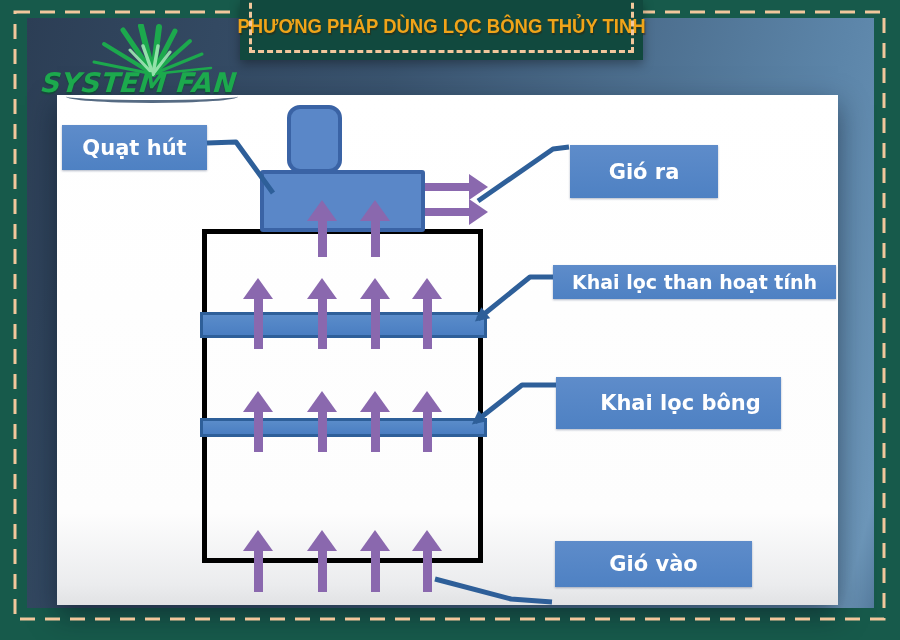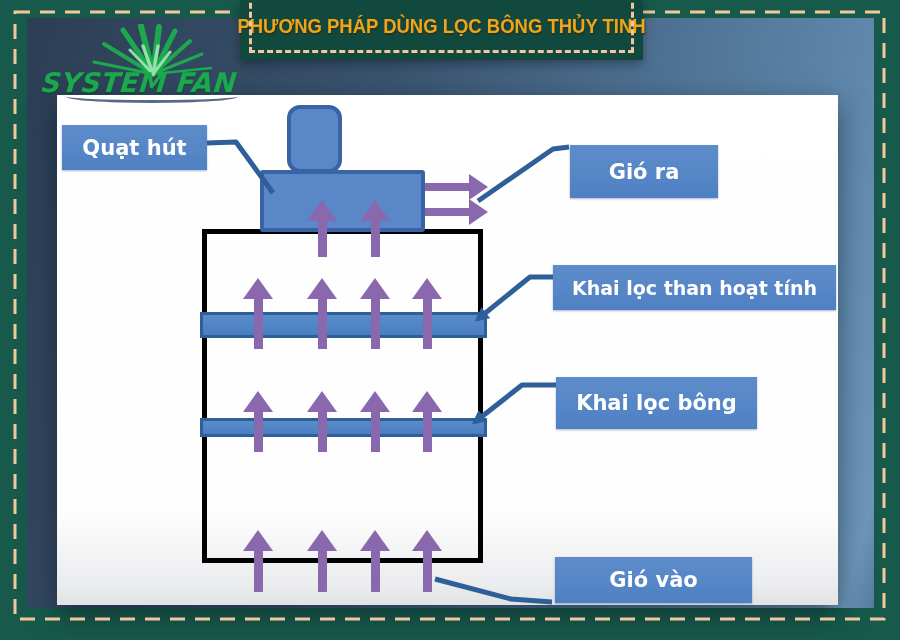--- a/index.html
+++ b/index.html
@@ -96,23 +96,23 @@
 
   
   .lab {
     position:absolute; display:flex; align-items:center; justify-content:center;
     background:linear-gradient(180deg,#5e8cca,var(--t-label_bg,#4e81c3));
     color:var(--t-label_text,#fff); font-weight:bold; font-size:21px;
     white-space:nowrap; z-index:20; box-shadow:0 1px 2px rgba(30,50,90,.35);
   }
   .lab-fan     { left:5px;   top:30px;  width:145px; height:45px; }
   .lab-airout  { left:513px; top:42px;  width:148px; height:53px;margin-top:8px; }
-  .lab-carbon  { left:496px; top:170px; width:283px; height:45px; font-size:19px; }
-  .lab-cotton  { left:499px; top:282px; width:201px; height:52px; }
-  .lab-airin   { left:498px; top:462px; width:197px; height:46px; }
+  .lab-carbon  { left:496px; top:170px; width:283px; height:34px; font-size:19px; }
+  .lab-cotton  { left:499px; top:282px; width:201px; height:52px;padding-left:24px; }
+  .lab-airin   { left:498px; top:446px; width:197px; height:46px; }
 
   
   .arrV { position:absolute; width:30px; z-index:15; }
   .arrV::before {
     content:""; display:block; width:0; height:0; margin:0 auto;
     border-left:15px solid transparent; border-right:15px solid transparent;
     border-bottom:21px solid var(--t-arrow_purple,#8a68ae);
   }
   .arrV::after {
     content:""; position:absolute; left:10.5px; top:18px; width:9px;

